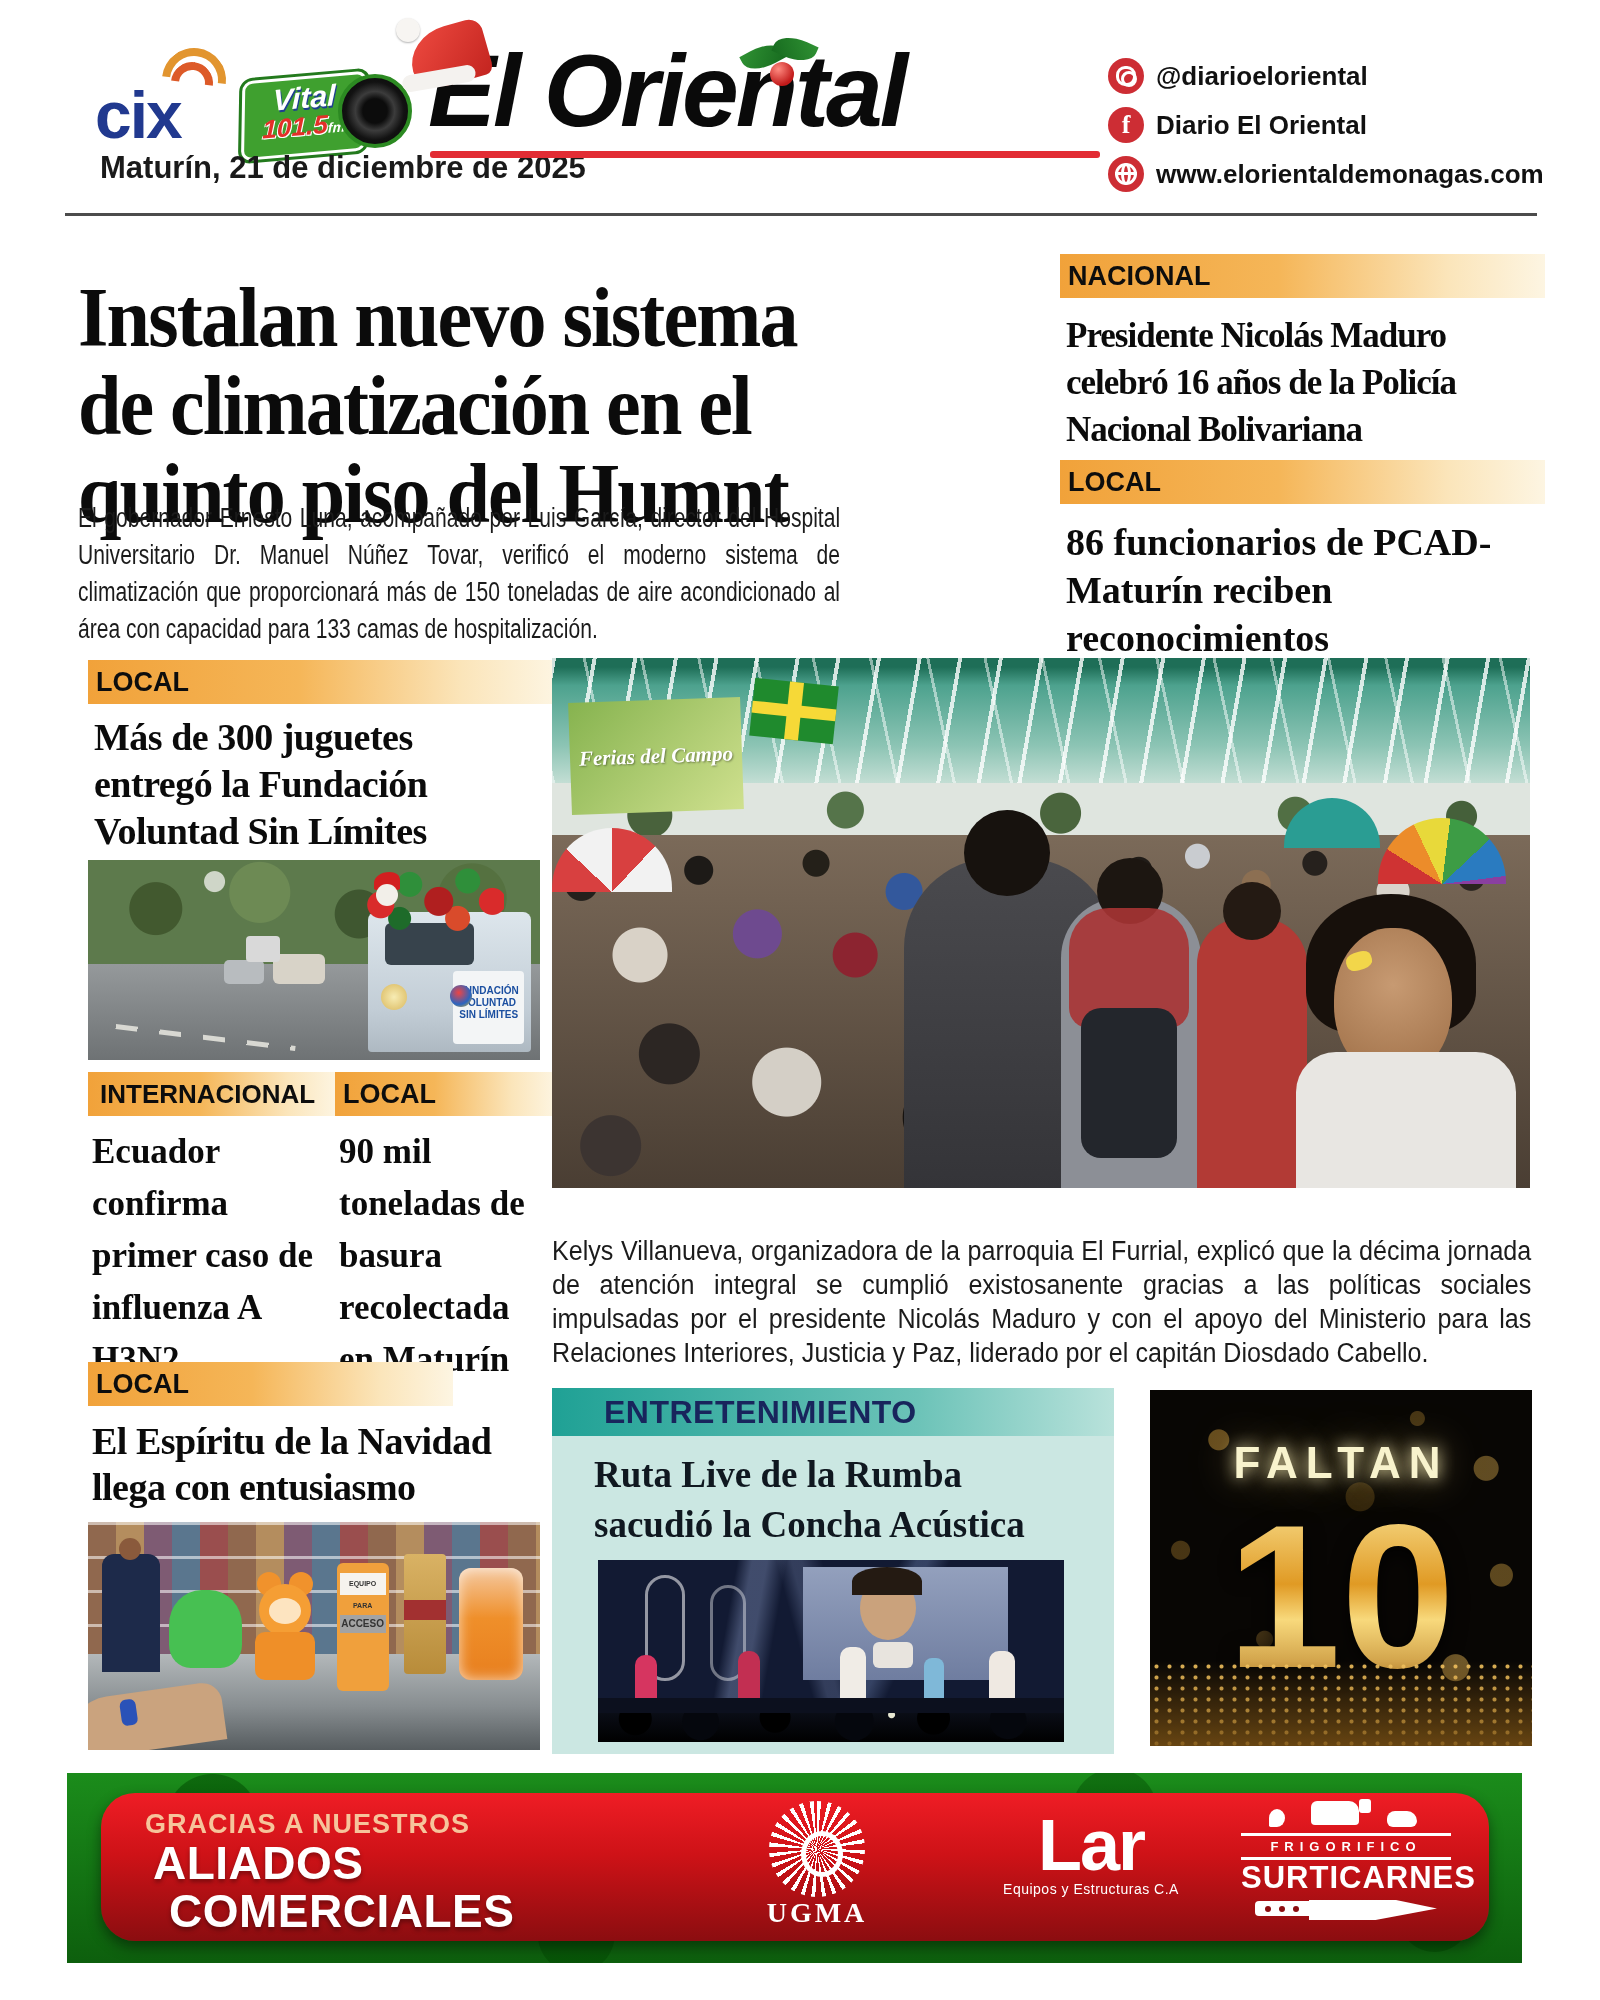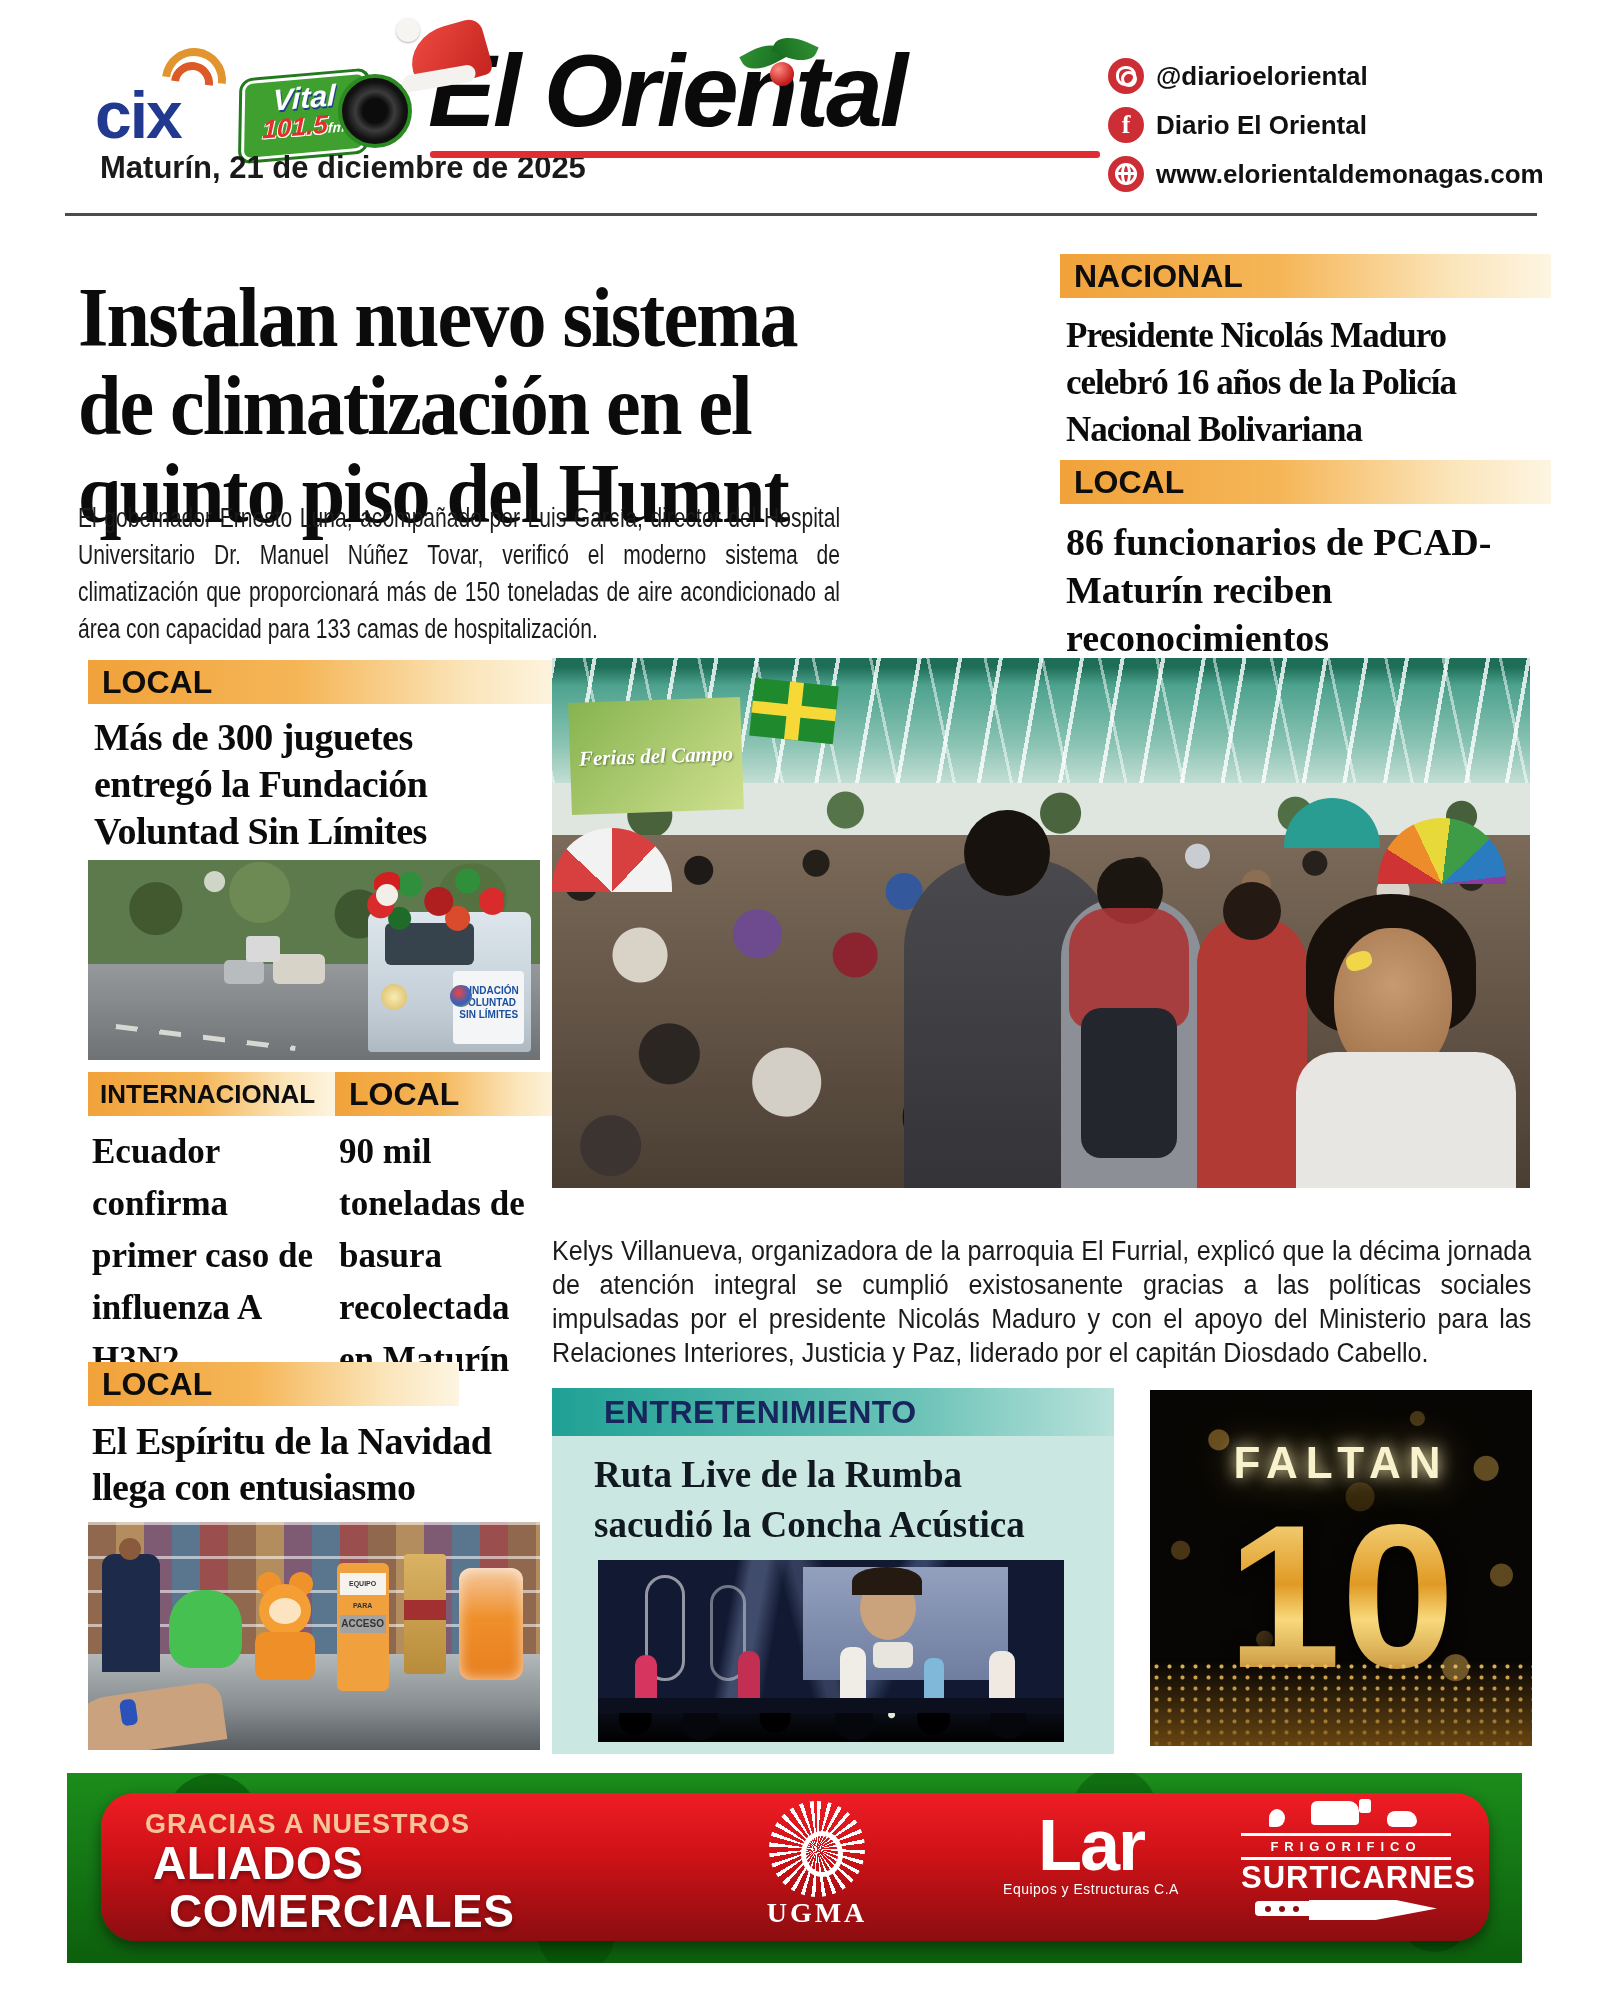--- a/index.html
+++ b/index.html
@@ -50,21 +50,21 @@
   .hat-pom{position:absolute;left:0;top:0;width:24px;height:24px;background:#f7f5f2;border-radius:50%;
            box-shadow:0 1px 2px rgba(0,0,0,.3);}
   .holly-leaf{position:absolute;width:42px;height:22px;background:linear-gradient(135deg,#2f9133,#176b1f);
               border-radius:0 70% 0 70%;}
   .holly-berry{position:absolute;width:24px;height:24px;border-radius:50%;
                background:radial-gradient(circle at 35% 30%,#ff8a80,#c21a1a 70%);}
 
   
   .main-hl{font-family:"Liberation Serif",serif;font-weight:bold;font-size:84px;line-height:88px;
            letter-spacing:-2px;color:#0b0b0b;white-space:nowrap;transform:scaleX(.93);transform-origin:0 0;}
-  .badge{display:flex;align-items:center;padding-left:14px;font-weight:bold;font-size:32px;color:#0d0d0d;
+  .badge{display:flex;align-items:center;padding-left:8px;font-weight:bold;font-size:27px;color:#0d0d0d;
          background:linear-gradient(90deg,#f1a23a 0%,#f5b658 45%,#fbe5ba 80%,#fdf5e2 100%);}
   .sec-hl{font-family:"Liberation Serif",serif;font-weight:bold;color:#0b0b0b;}
   .body-copy{font-size:27px;line-height:37px;text-align:justify;color:#1b1b1b;transform-origin:0 0;}
 
   
   .photo{overflow:hidden;position:absolute;}
   .ph-part{position:absolute;}
 
   
   .ent-panel{background:#cbe7e2;}

